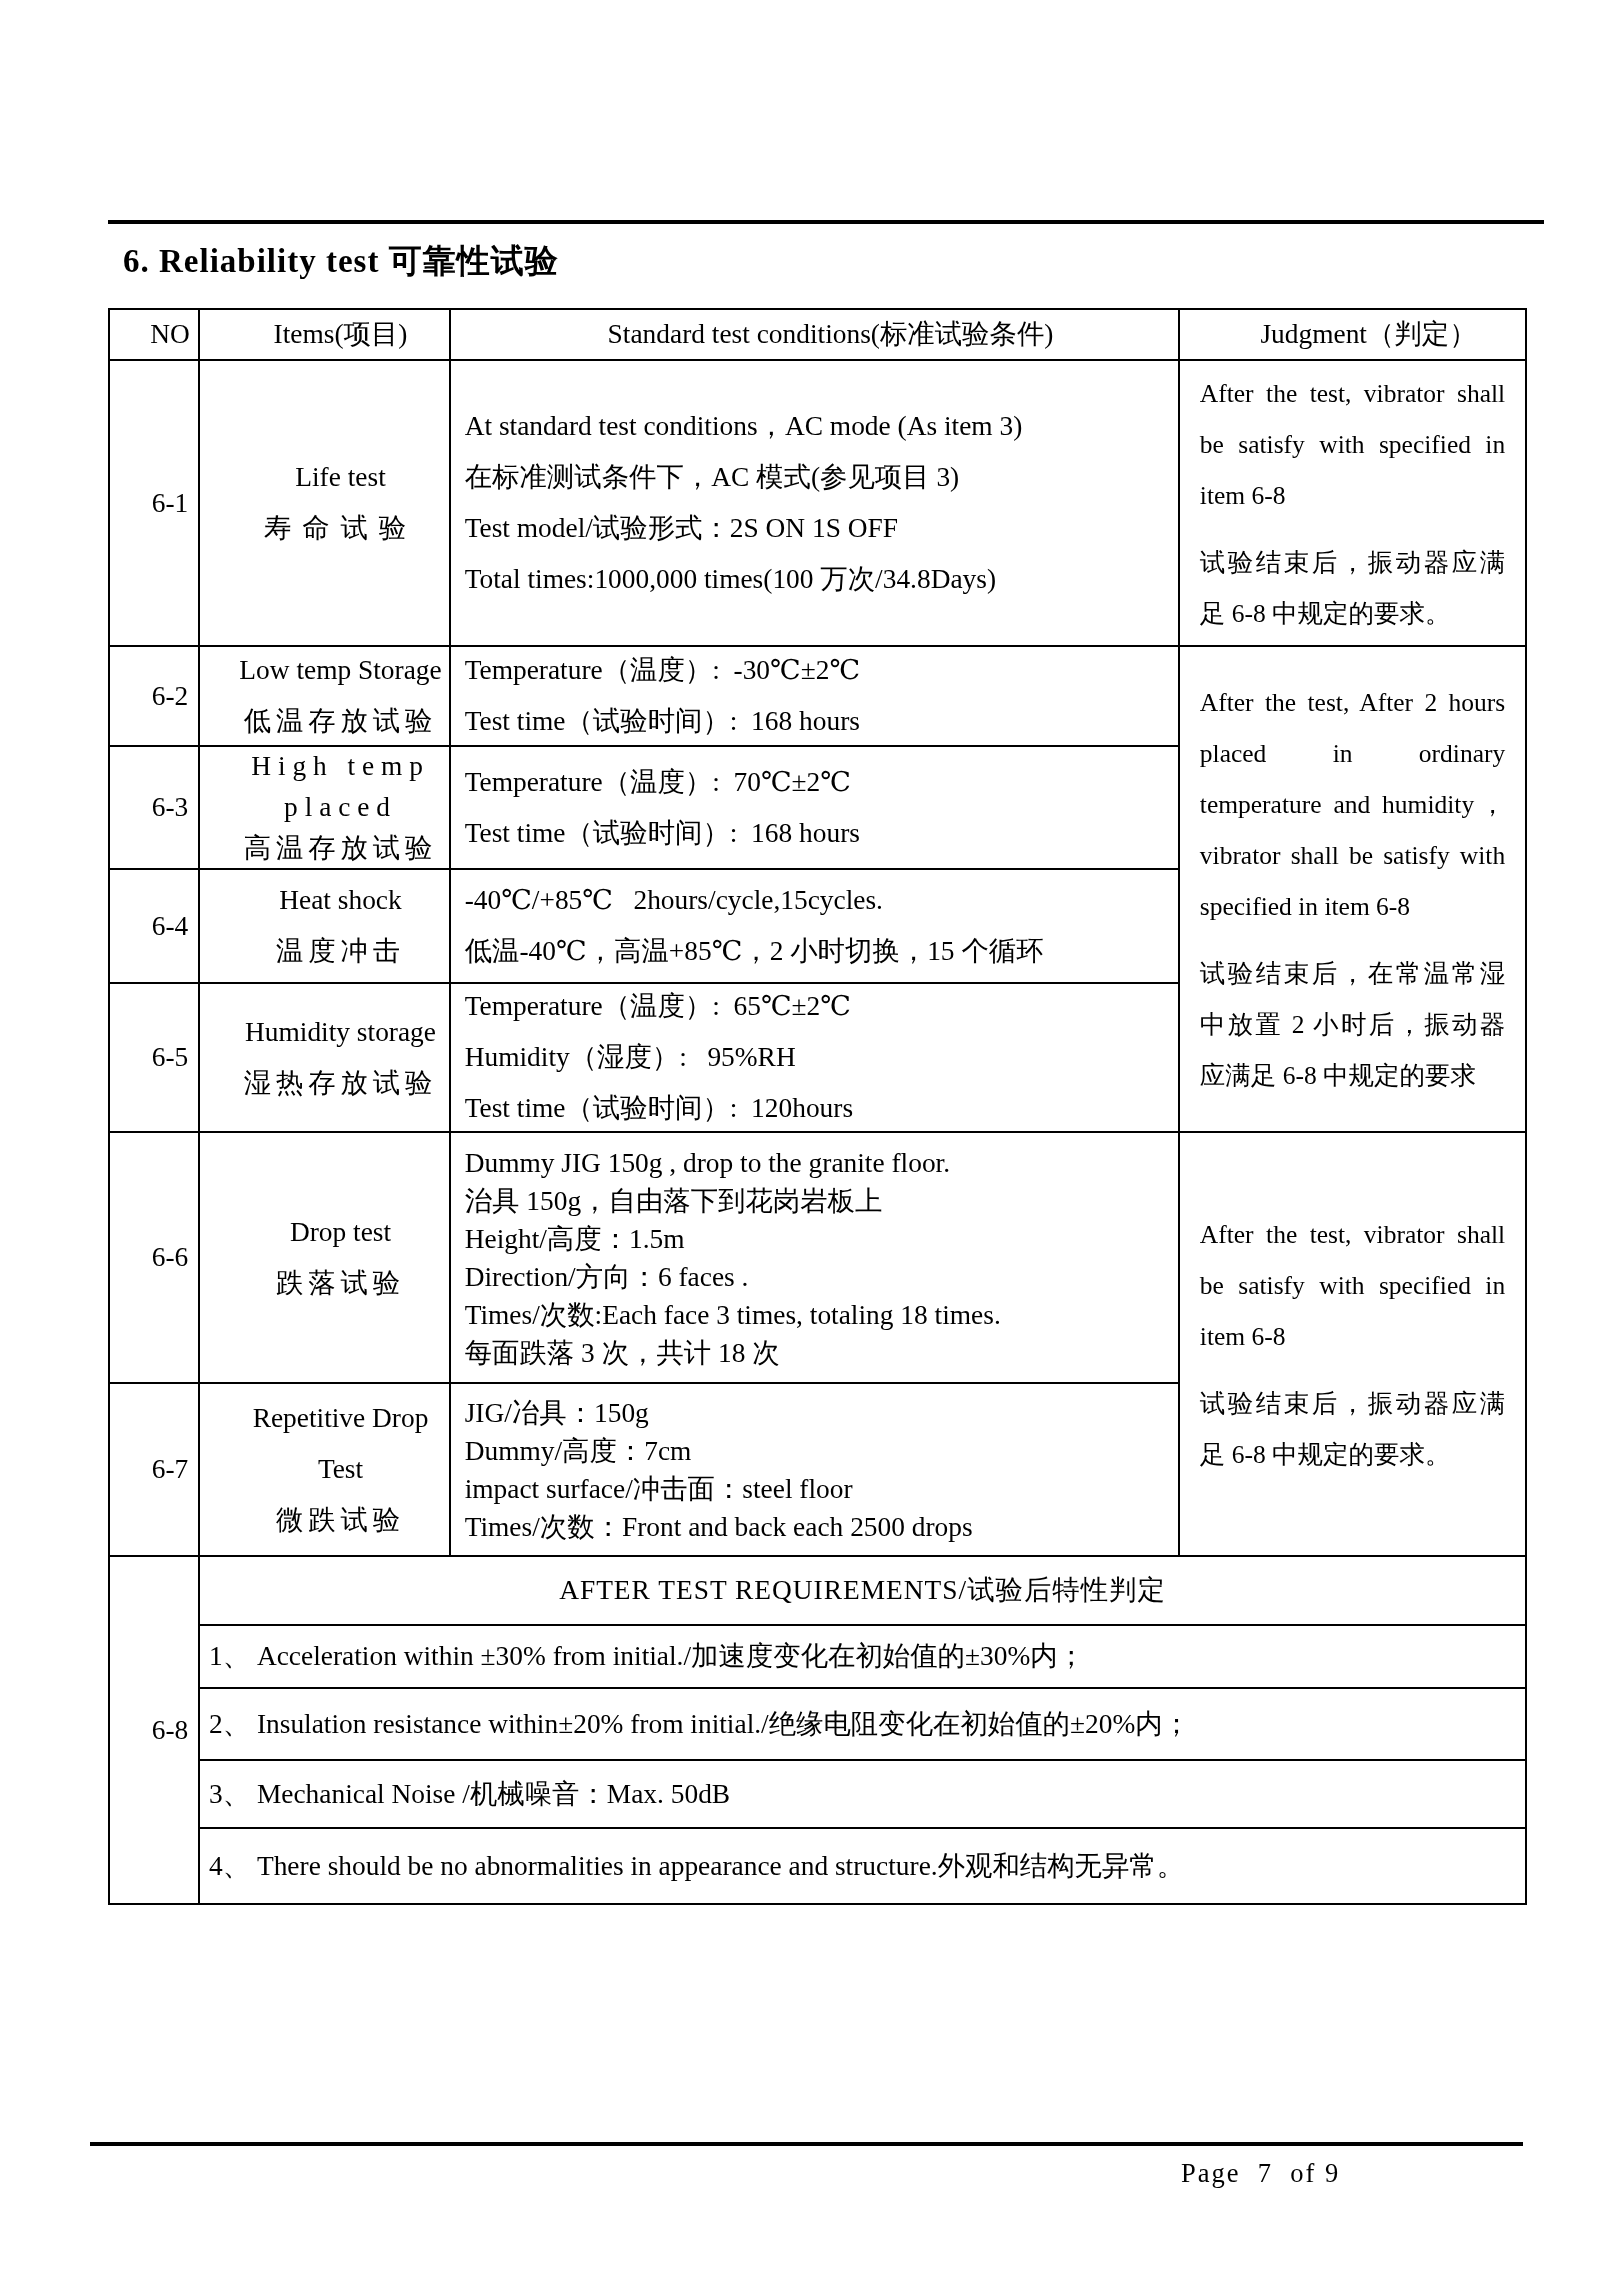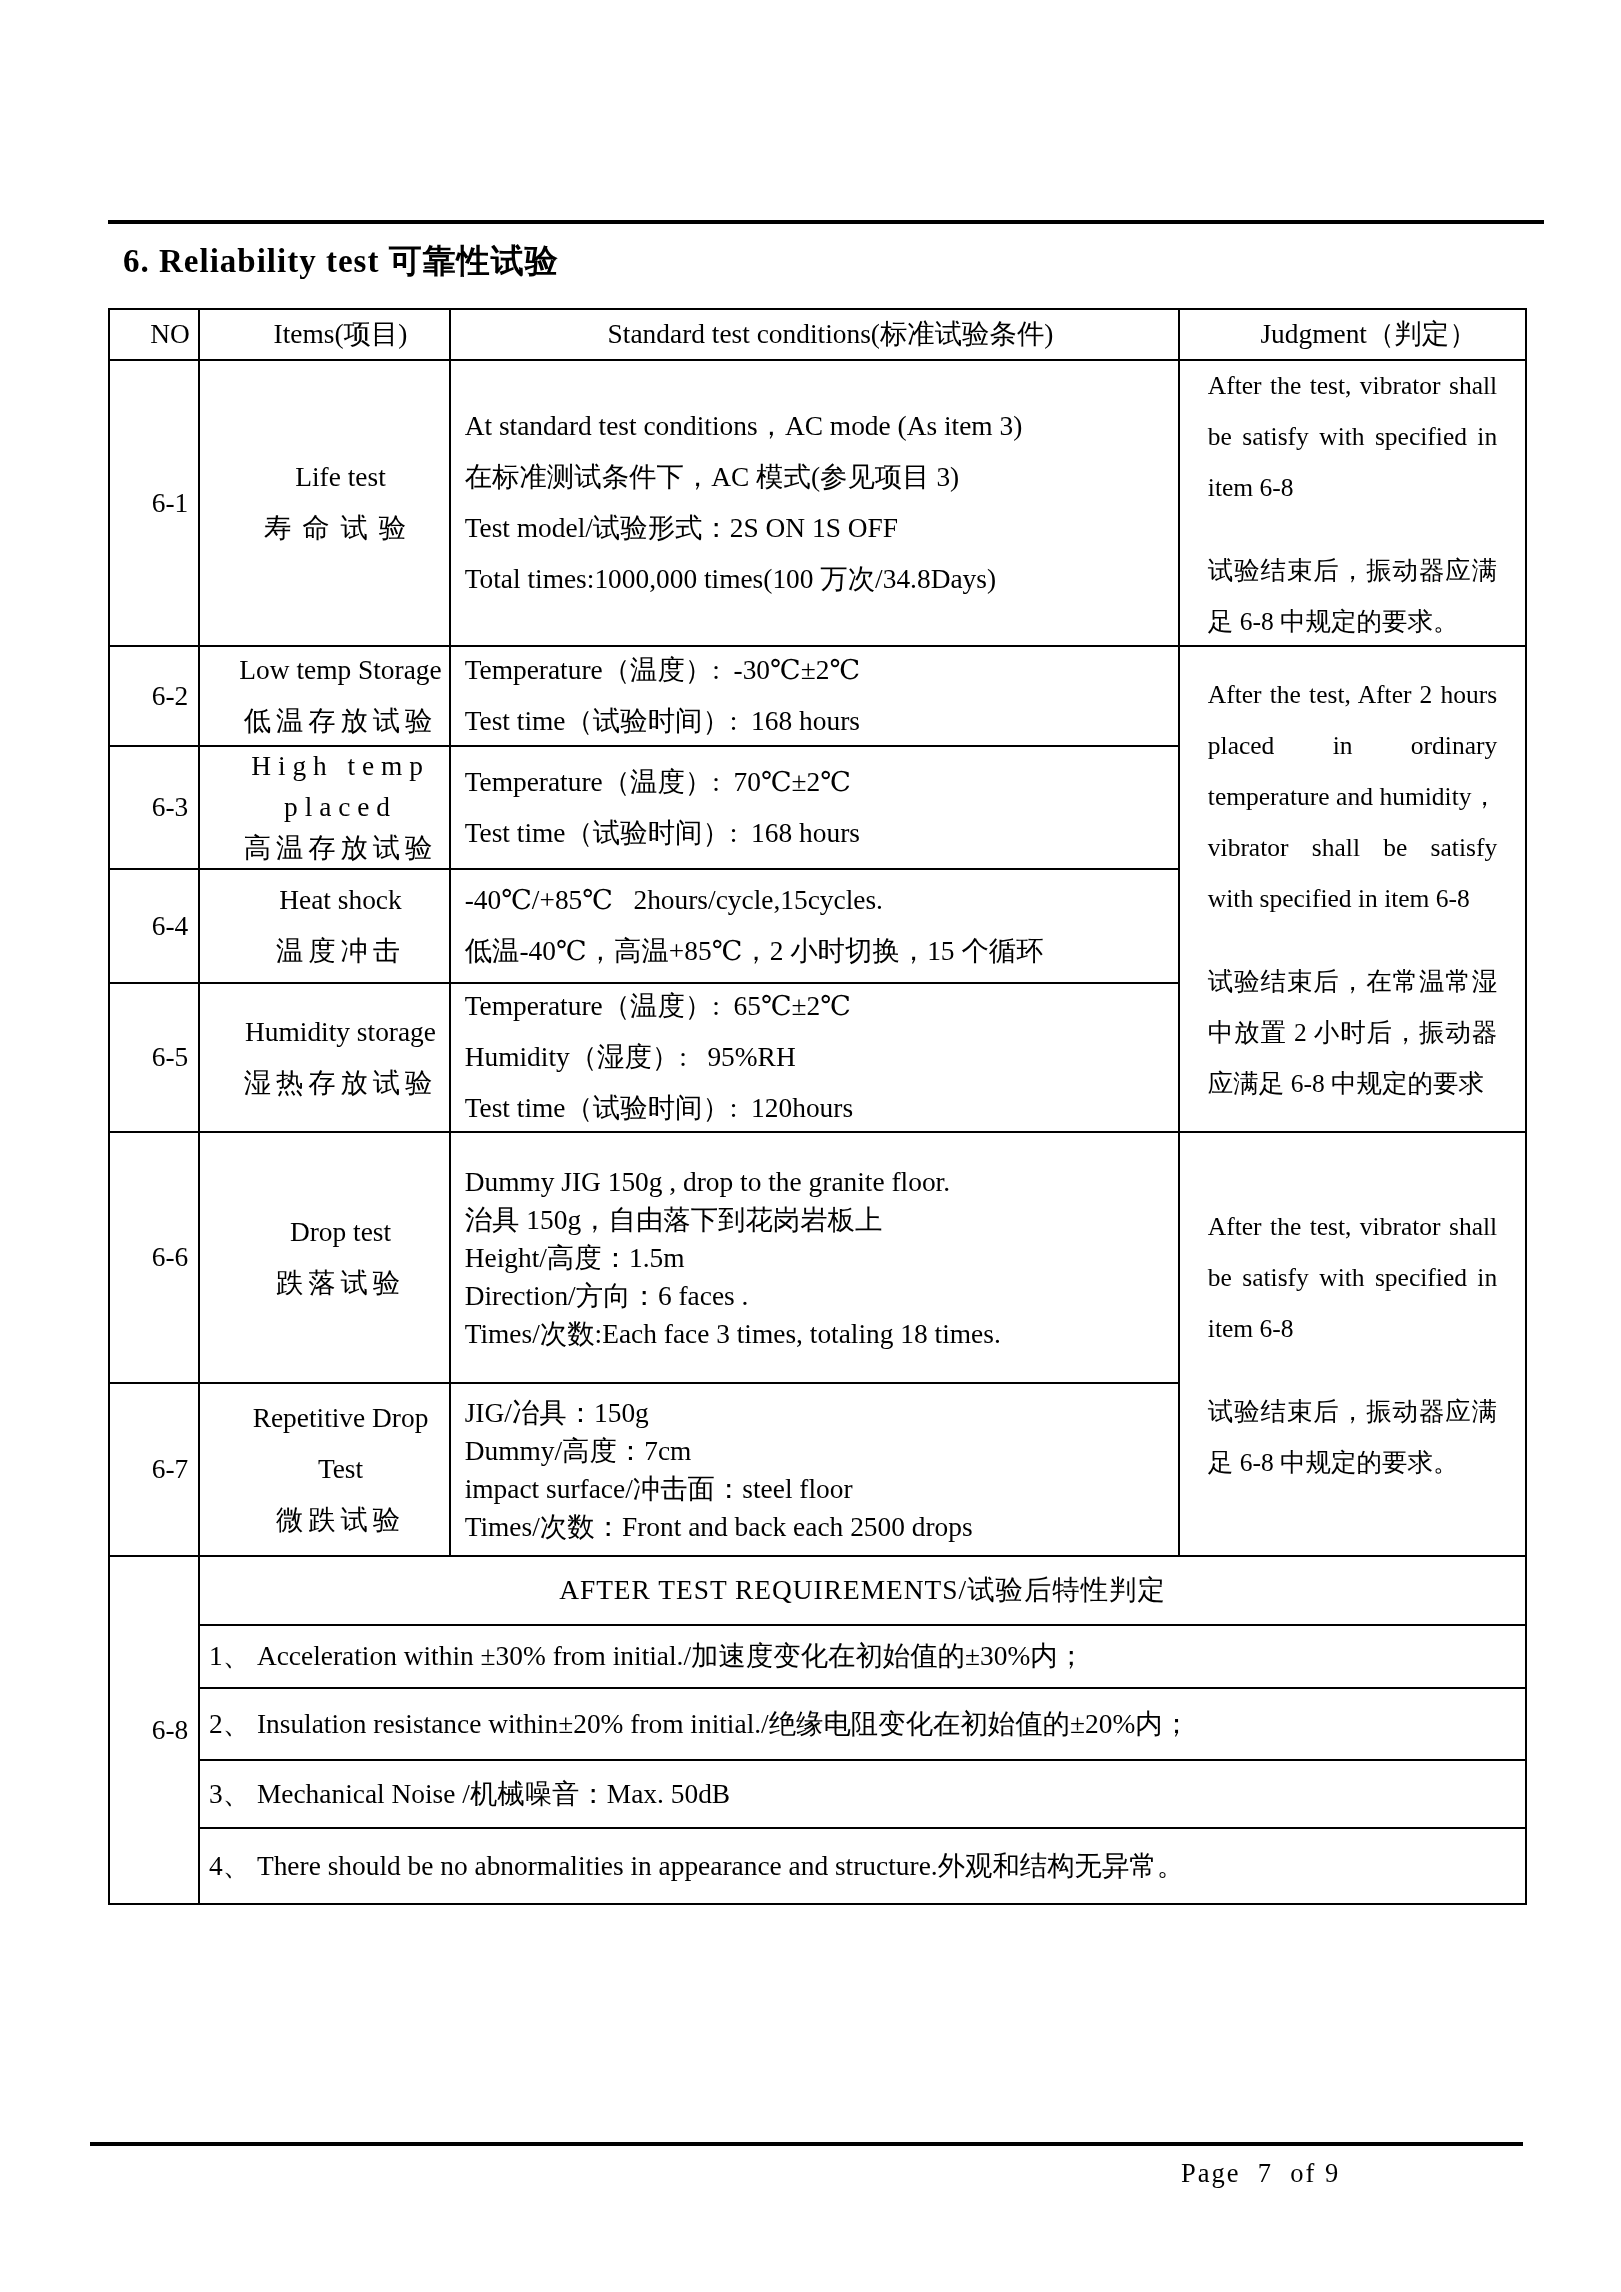--- a/index.html
+++ b/index.html
@@ -29,21 +29,21 @@
   }
   .lc { border-right:none; }
   .lr { border-bottom:none; }
   .hb { border-bottom-width:2.9px; }
   .ctr { align-items:center; text-align:center;padding-left:32px; }
   .ln { line-height:51px; white-space:pre-wrap; }
   .tight .ln { line-height:38px; }
   .itm3 .ln { line-height:41px; }
   .cond { padding:2px 9.8px 2px 13.7px; }
   .judg { padding:3.9px 11.8px; font-size:25.5px; }
-  .judg p { margin:16px; text-align:justify; line-height:51px; }
+  .judg p { margin:8px; text-align:justify; line-height:51px; }
   .zh  { letter-spacing:4.9px; }
   .zhw { letter-spacing:10.8px; }
   .ensp{ letter-spacing:6.9px; }
   .atr-item { padding-left:9px; }
   .atr-head { text-align:center; align-items:center; letter-spacing:1px; }
 </style>
 </head>
 <body>
 
 <div class="rule top-rule"></div>
@@ -143,20 +143,21 @@
   <div class="c ctr" style="grid-row:7;grid-column:2">
     <div class="ln">Drop test</div>
     <div class="ln zh">跌落试验</div>
   </div>
   <div class="c cond tight" style="grid-row:7;grid-column:3">
     <div class="ln">Dummy JIG 150g , drop to the granite floor.</div>
     <div class="ln">治具 150g，自由落下到花岗岩板上</div>
     <div class="ln">Height/高度：1.5m</div>
     <div class="ln">Direction/方向：6 faces .</div>
     <div class="ln">Times/次数:Each face 3 times, totaling 18 times.</div>
+    <div class="ln">每面跌落 3 次，共计 18 次</div>
   </div>
 
   <div class="c judg lc hb" style="grid-row:7/9;grid-column:4">
     <p>After the test, vibrator shall be satisfy with specified in item 6-8</p>
     <p>试验结束后，振动器应满足 6-8 中规定的要求。</p>
   </div>
 
   <div class="c ctr hb" style="grid-row:8;grid-column:1">
       <span class="ln">6-7</span>
     </div>

